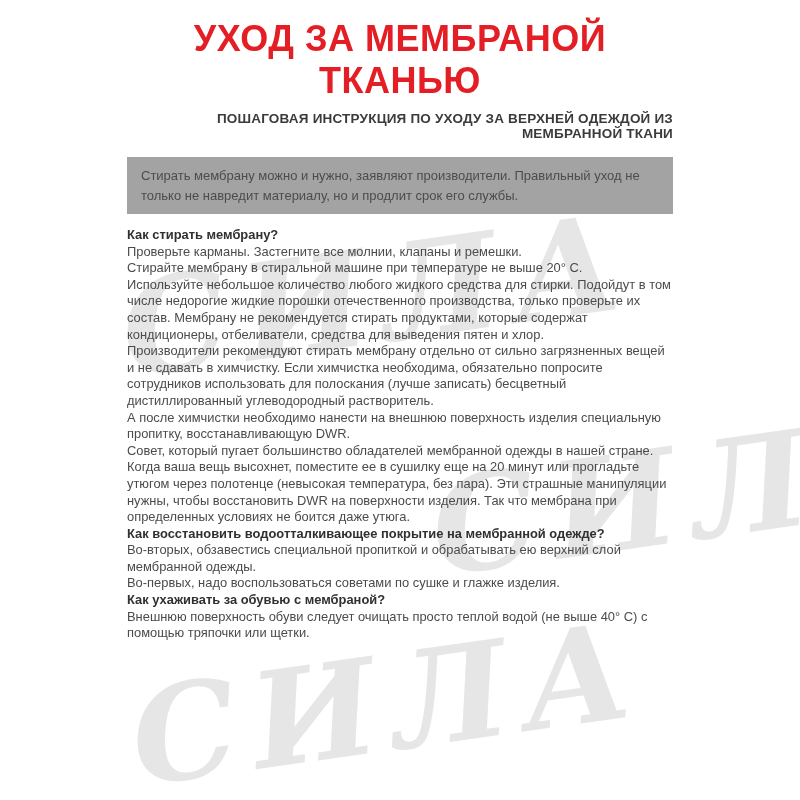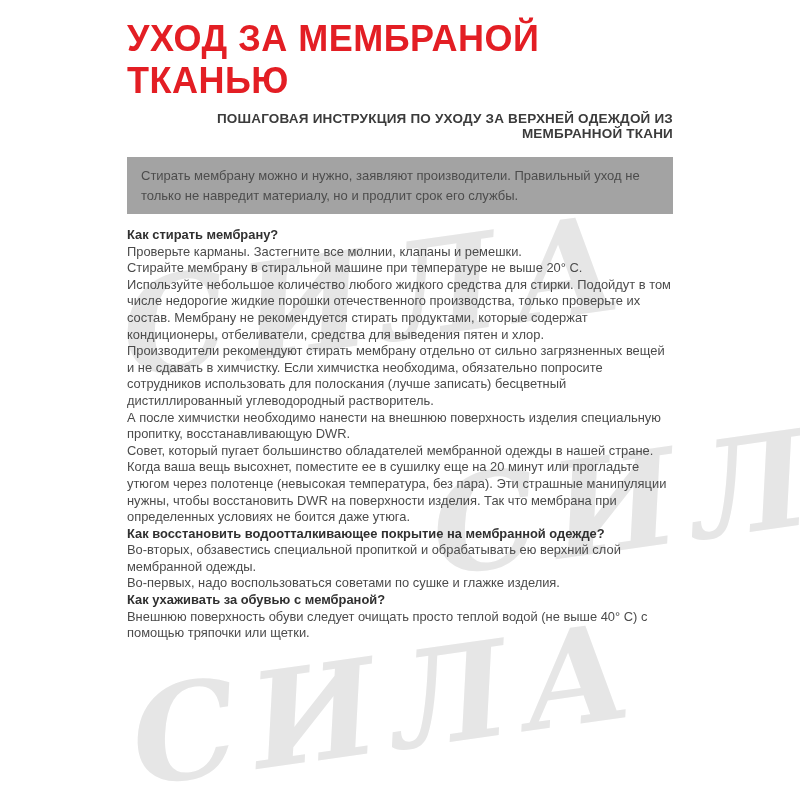--- a/index.html
+++ b/index.html
@@ -27,20 +27,21 @@
     user-select: none;
   }
   .wm1 { left: 120px; top: 200px; }
   .wm2 { left: 430px; top: 398px; }
   .wm3 { left: 130px; top: 608px; }
 
   
   .content { position: relative; z-index: 1; width: 546px; margin: 0 auto; }
   .title {
     margin-top: 18px;
+    text-align: center;
     font-size: 36px; font-weight: bold;
     letter-spacing: 0.5px;
     color: #e31e24;
   }
   .subtitle {
     margin-top: 9px;
     text-align: right;
     font-size: 13.5px; font-weight: bold;
     letter-spacing: 0.2px;
     color: #3b3b3b;

